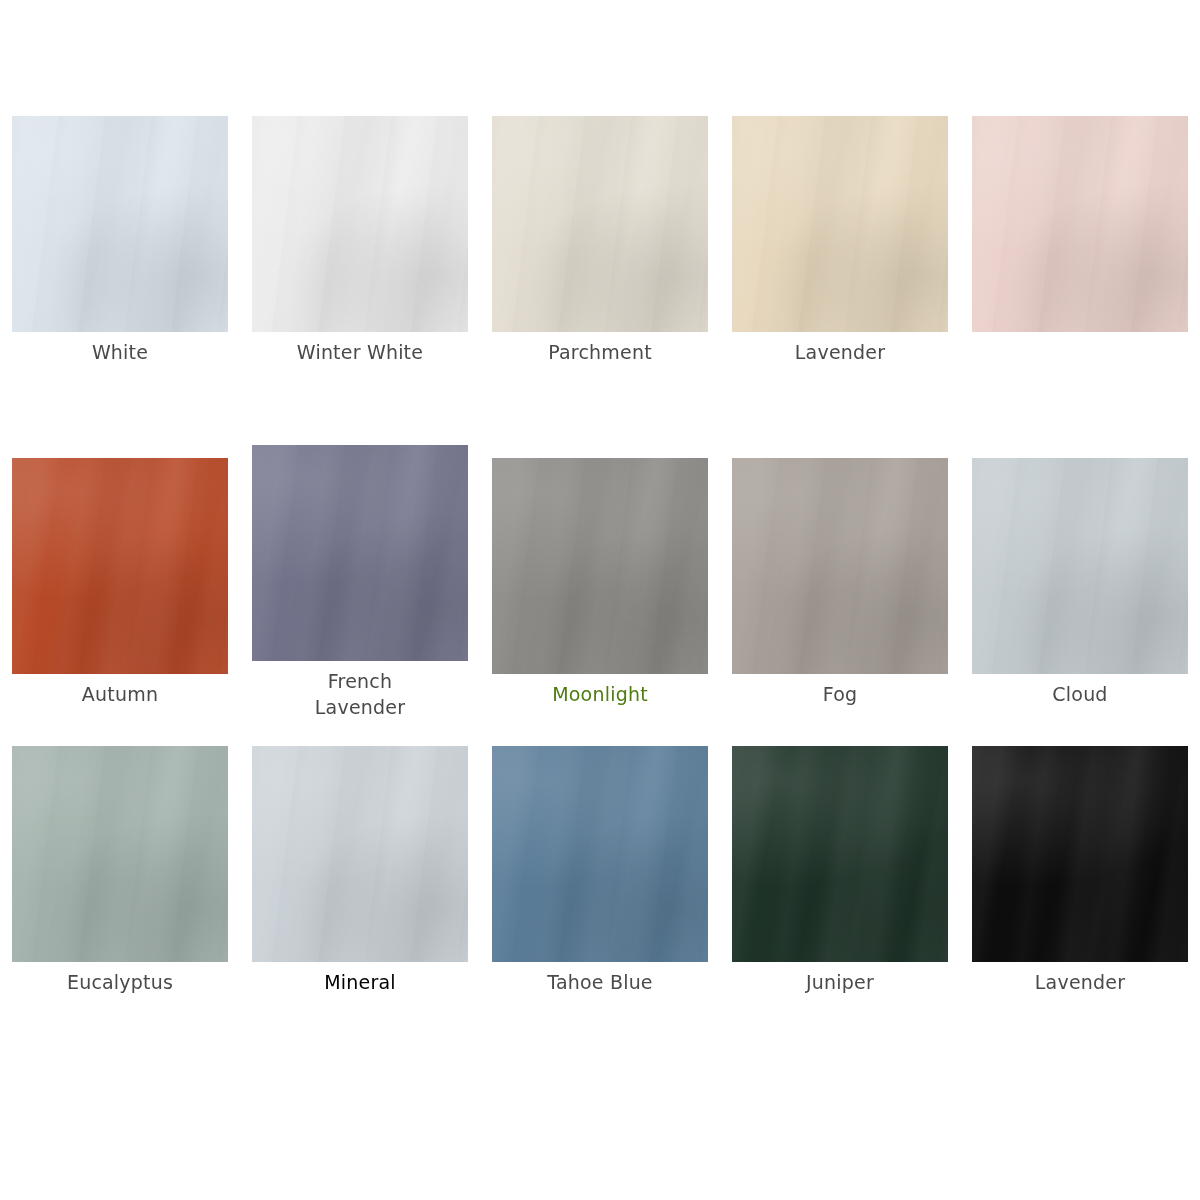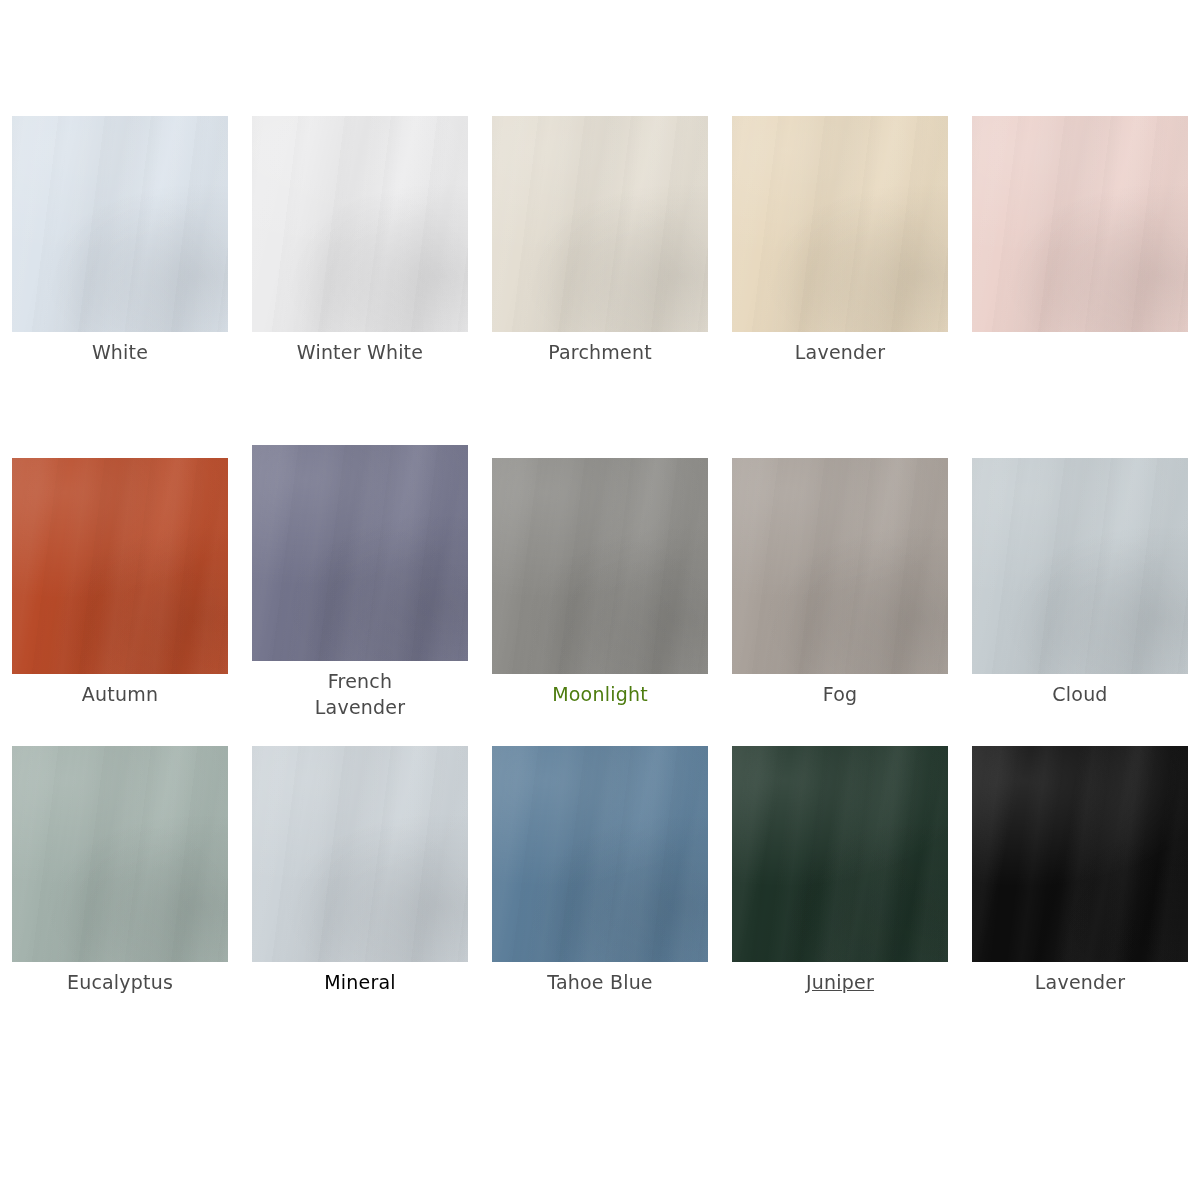--- a/index.html
+++ b/index.html
@@ -252,21 +252,21 @@
       <div class="swatch-label" style="color: rgb(74, 74, 74);">Tahoe Blue</div>
     </div>
 
     <div class="swatch-cell col-4">
       <div class="swatch-chip">
         <div class="base" style="background-color: rgb(30, 51, 40);"></div>
         <div class="fold-a"></div>
         <div class="fold-b"></div>
         <div class="fold-c"></div>
       </div>
-      <div class="swatch-label" style="color: rgb(74, 74, 74); text-decoration: underline;">Juniper</div>
+      <div class="swatch-label" style="color: rgb(74, 74, 74);">Juniper</div>
     </div>
 
     <div class="swatch-cell col-5">
       <div class="swatch-chip">
         <div class="base" style="background-color: rgb(13, 13, 13);"></div>
         <div class="fold-a"></div>
         <div class="fold-b"></div>
         <div class="fold-c"></div>
       </div>
       <div class="swatch-label" style="color: rgb(74, 74, 74);">Lavender</div>

